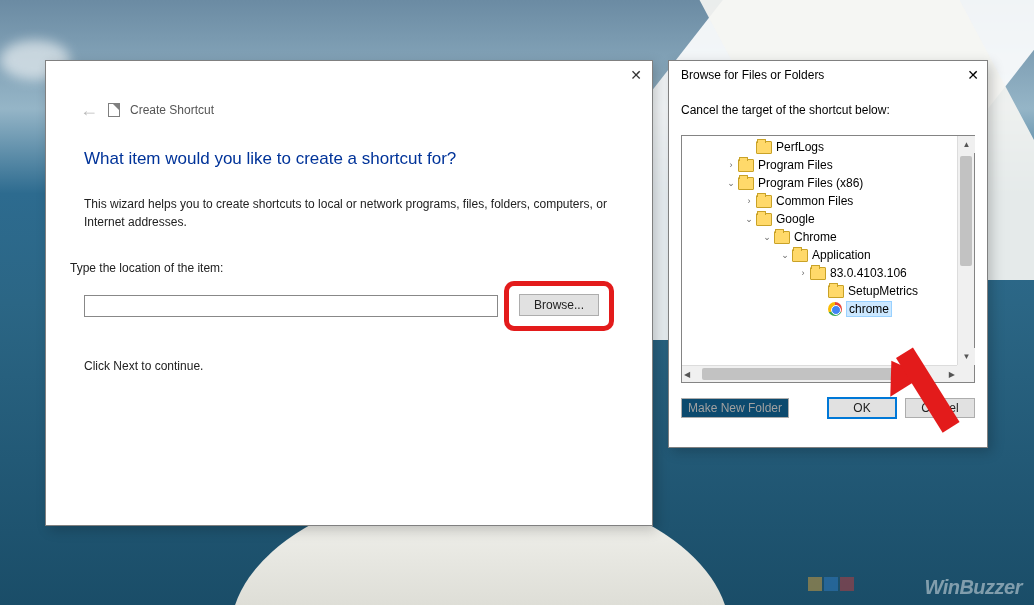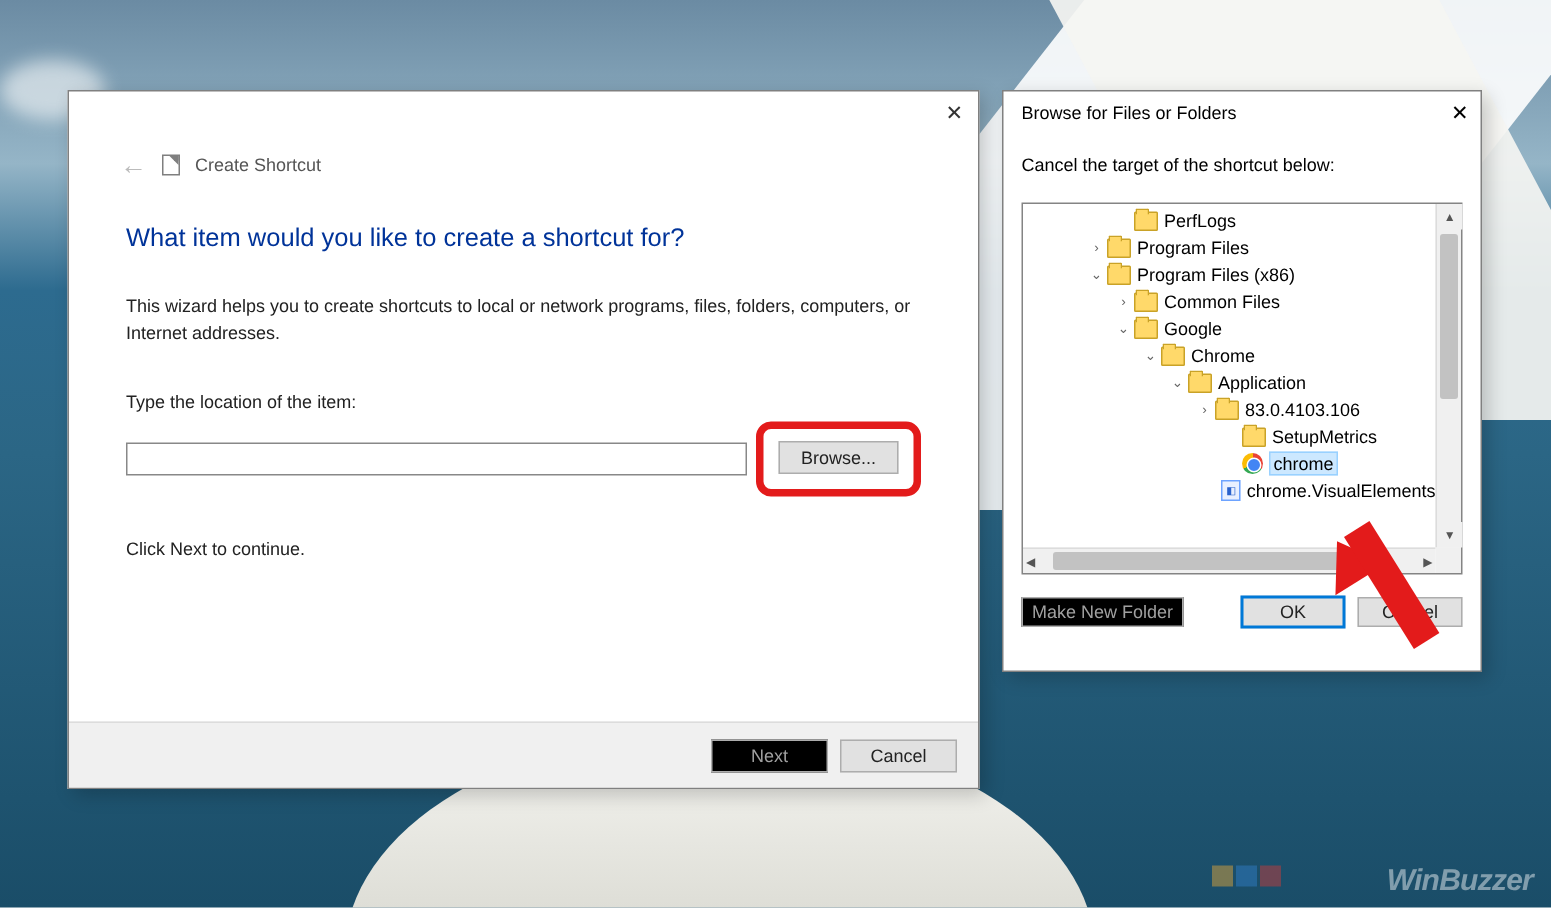--- a/index.html
+++ b/index.html
@@ -24,27 +24,27 @@
       background:#fff; border:1px solid #808080;
       box-shadow: 4px 4px 12px rgba(0,0,0,0.2);
     }
     .win1 .close-x { position:absolute; top:6px; right:10px; font-size:14px; color:#333; cursor:pointer;}
     .win1 .hdr { display:flex; align-items:center; gap:10px; padding: 40px 0 0 34px; color:#555;}
     .win1 .hdr .back { color:#bbb; font-size:18px; line-height:1;}
     .win1 .hdr .docicon { width:12px; height:14px; border:1px solid #7f7f7f; background:#fff; position:relative;}
     .win1 .hdr .docicon::before{content:""; position:absolute; top:0; right:0; border:3px solid transparent; border-top-color:#7f7f7f; border-right-color:#7f7f7f;}
     .win1 .heading { padding: 30px 0 0 38px; color:#003399; font-size:17px; }
     .win1 .helper   { padding: 26px 42px 0 38px; color:#222; font-size:12px; line-height:1.5;}
-    .win1 .label    { padding: 30px 0 6px 38px; color:#222;}
+    .win1 .label    { padding: 30px 0 6px 24px; color:#222;}
     .win1 .inputrow { padding:0 38px; display:flex; align-items:center;}
     .win1 input[type=text]{ flex:1; height:22px; border:1px solid #888; padding:0 4px; font-size:12px;}
     .browse-wrap { border:5px solid #e31b1b; border-radius:10px; padding:8px 10px 10px 10px; margin-left:6px;}
     .btn { background:#e1e1e1; border:1px solid #adadad; color:#222; font-size:12px; padding:2px 0; text-align:center; cursor:pointer;}
     .btn.browse{ width:80px; height:22px;}
-    .btn:disabled { color:#a0a0a0; background:#000000; cursor:default;}
+    .btn:disabled { color:#a0a0a0; background:#0c4a6e; cursor:default;}
     .win1 .cont { padding: 28px 0 0 38px; color:#222;}
     .win1 .footer{ position:absolute; bottom:0; left:0; right:0; height:44px; background:#f0f0f0; border-top:1px solid #dcdcdc; display:flex; justify-content:flex-end; align-items:center; gap:8px; padding-right:14px;}
     .btn.big { width:78px; height:22px;}
 
     
     .win2 {
       position:absolute; left:668px; top:60px;
       width:320px; height:388px;
       background:#fff; border:1px solid #808080;
       box-shadow: 4px 4px 12px rgba(0,0,0,0.2);
@@ -103,24 +103,20 @@
   <div class="heading">What item would you like to create a shortcut for?</div>
   <div class="helper">This wizard helps you to create shortcuts to local or network programs, files, folders, computers, or Internet addresses.</div>
   <div class="label">Type the location of the item:</div>
   <div class="inputrow">
     <input type="text" value="" style="">
     <span class="browse-wrap">
       <button class="btn browse">Browse...</button>
     </span>
   </div>
   <div class="cont">Click Next to continue.</div>
-  <div class="footer">
-    <button class="btn big" disabled="">Next</button>
-    <button class="btn big">Cancel</button>
-  </div>
 </div>
 
 <div class="win2">
   <div class="title">
     <span>Browse for Files or Folders</span>
     <span class="x">✕</span>
   </div>
   <div class="instr">Cancel the target of the shortcut below:</div>
   <div class="treebox">
     <div class="tree" id="tree">
@@ -176,26 +172,20 @@
           <span class="indent" style="width: 128px;"></span>
           <span class="caret none">›</span>
           <span class="fld"></span>
           <span>SetupMetrics</span>
         </div>
         <div class="node">
           <span class="indent" style="width: 128px;"></span>
           <span class="caret none">›</span>
           <span class="chrome-icon"></span>
           <span class="sel">chrome</span>
-        </div>
-        <div class="node">
-          <span class="indent" style="width: 128px;"></span>
-          <span class="caret none">›</span>
-          <span class="visual-icon">◧</span>
-          <span>chrome.VisualElements</span>
         </div>
       </div>
     <div class="vscroll">
       <div class="up">▲</div>
       <div class="thumb"></div>
       <div class="dn">▼</div>
     </div>
     <div class="hscroll">
       <span>◀</span>
       <div class="thumbh"></div>

